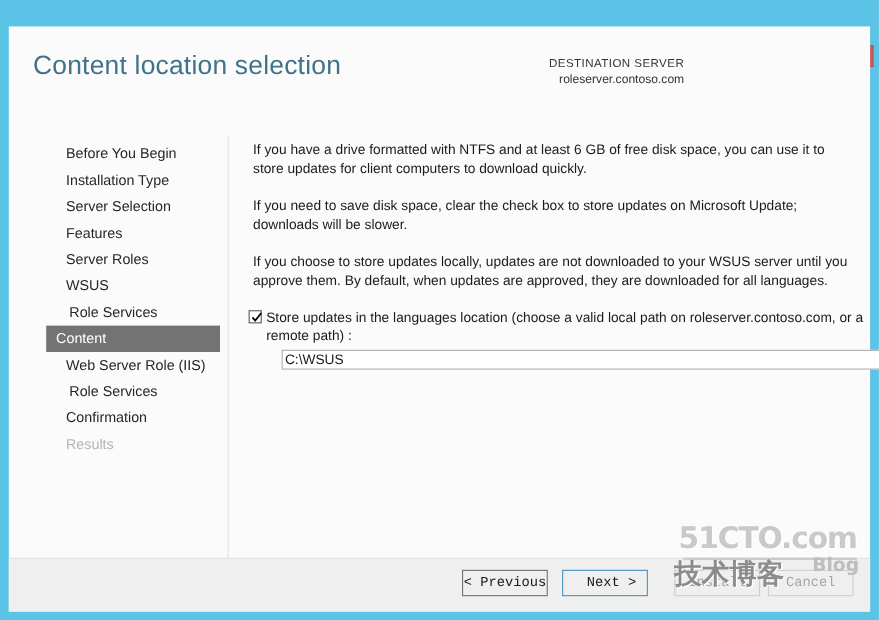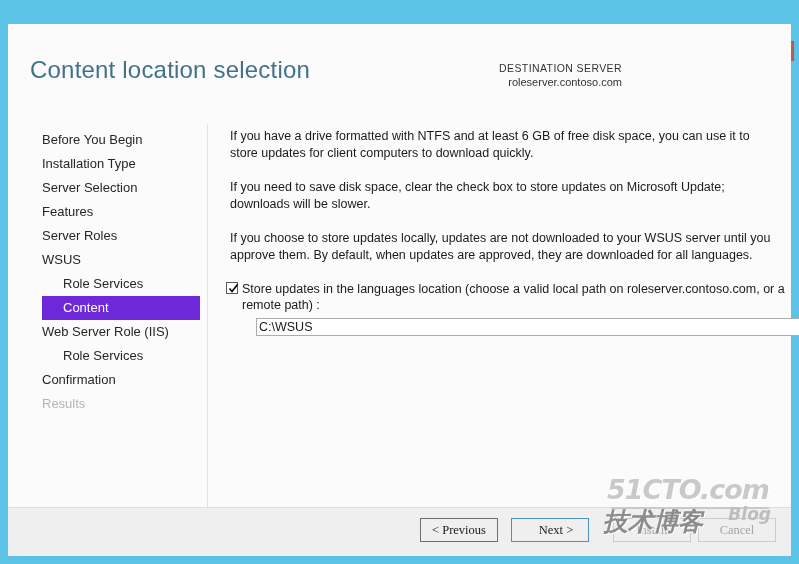--- a/index.html
+++ b/index.html
@@ -96,21 +96,21 @@
     top: 24px;
     width: 783px;
     height: 532px;
     background: #fbfbfb;
     box-sizing: border-box;
   }
 
   
   .page-header {
     position: absolute;
-    left: 0; top: 10px;
+    left: 0; top: 0;
     width: 628px;
     height: 70px;
   }
   .page-title {
     position: absolute;
     left: 22px;
     top: 22px;
     font-size: 24px;
     color: #41728a;
     font-weight: normal;
@@ -137,34 +137,34 @@
   .sidebar {
     position: absolute;
     left: 0;
     top: 104px;
     width: 192px;
     height: 390px;
   }
   .nav-item {
     height: 24px;
     line-height: 24px;
-    padding-left: 34px;
+    padding-left: 52px;
     font-size: 13px;
     color: #262626;
     white-space: nowrap;
     box-sizing: border-box;
   }
   .nav-item.indent {
     padding-left: 55px;
   }
   .nav-item.selected {
-    background: #6d28d9;
+    background: #737373;
     color: #ffffff;
     margin-left: 34px;
-    padding-left: 21px;
+    padding-left: 9px;
     width: 158px;
   }
   .nav-item.disabled {
     color: #b4b4b4;
   }
   .nav-divider {
     position: absolute;
     left: 199px;
     top: 100px;
     width: 1px;
@@ -244,21 +244,21 @@
     width: 783px;
     height: 48px;
     background: #efefef;
   }
   .btn {
     position: absolute;
     top: 10px;
     height: 24px;
     border: 1px solid #707070;
     background: #efefef;
-    font-family: Liberation Serif, serif;
+    font-family: Liberation Mono, monospace;
     font-size: 12.5px;
     color: #1b1b1b;
     box-sizing: border-box;
     text-align: center;
     line-height: 22px;
     padding: 0;
   }
   .btn.default {
     border: 1px solid #4a90c0;
   }
@@ -268,27 +268,26 @@
     background: #efefef;
   }
   #btn-previous { left: 412px; width: 78px; }
   #btn-next     { left: 503px; width: 78px; padding-left: 12px; }
   #btn-install  { left: 605px; width: 78px; }
   #btn-cancel   { left: 690px; width: 78px; }
 
   
   .watermark {
     position: absolute;
-    right: 16px;
+    right: 6px;
     bottom: 18px;
     width: 178px;
     height: 62px;
     pointer-events: none;
     user-select: none;
-    font-style: italic;
   }
   .wm-top {
     position: absolute;
     right: 6px;
     top: 0;
     font-family: "DejaVu Sans", sans-serif;
     font-size: 27px;
     font-weight: bold;
     color: #c9c9c9;
     letter-spacing: -1px;

